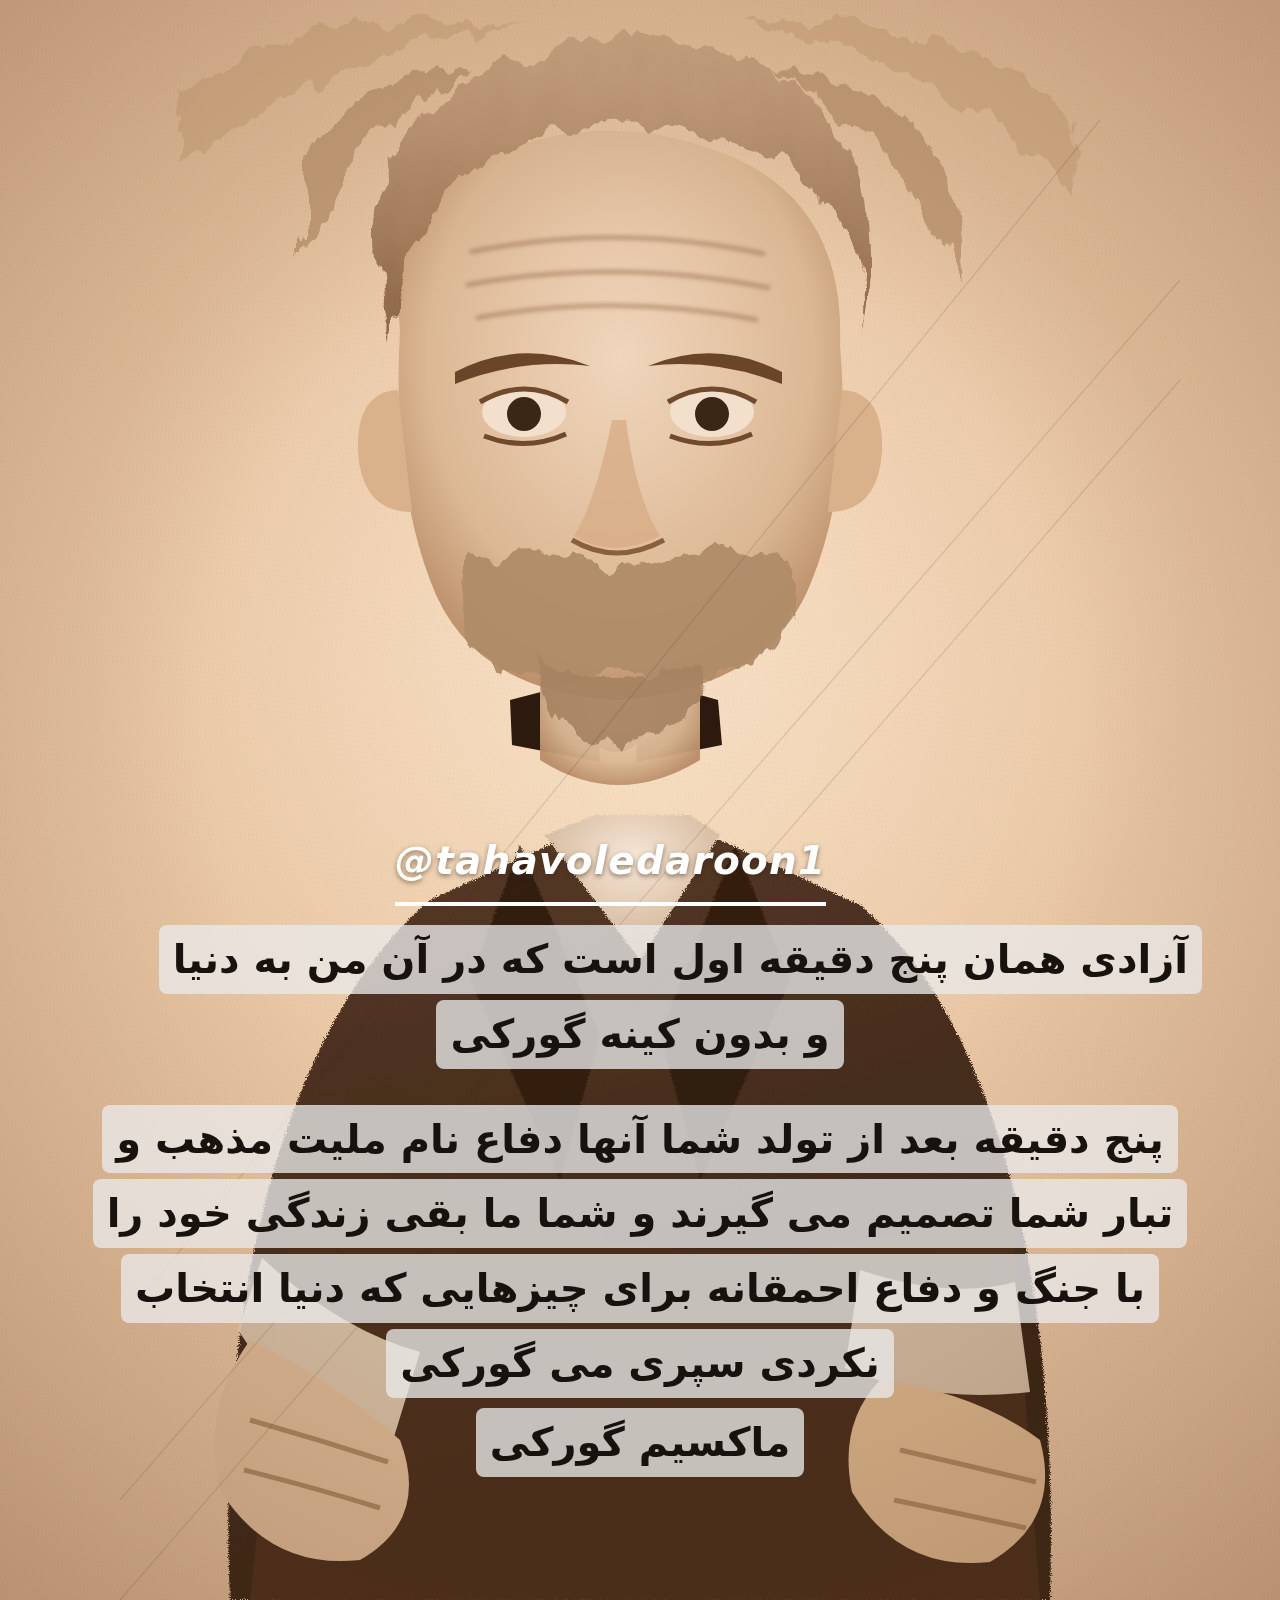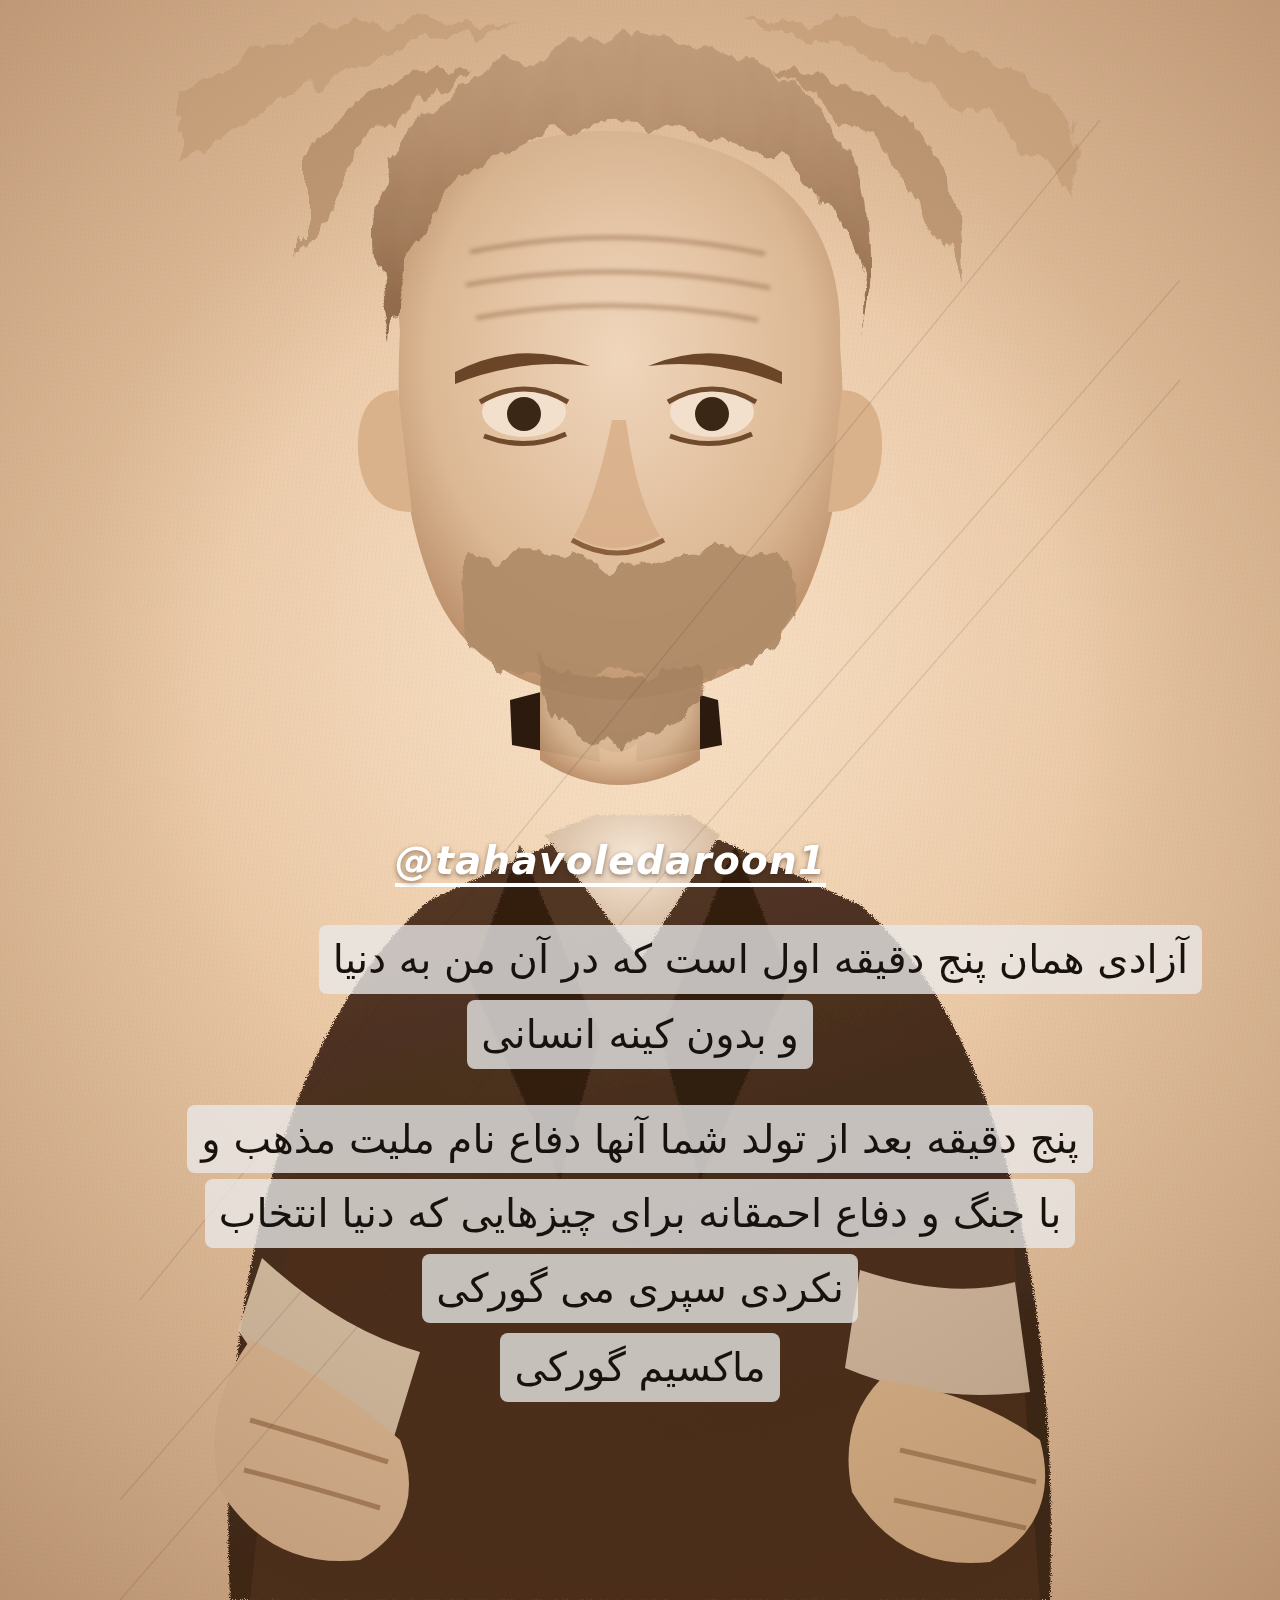--- a/index.html
+++ b/index.html
@@ -53,38 +53,38 @@
     left: 395px;
     top: 838px;
     font-family: "DejaVu Sans", "Liberation Sans", sans-serif;
     font-style: italic;
     font-weight: 700;
     font-size: 39px;
     letter-spacing: 1.2px;
     color: #ffffff;
     text-shadow: 0 2px 5px rgba(60,35,15,.55);
     border-bottom: 4px solid #ffffff;
-    padding-bottom: 0;
+    padding-bottom: 19px;
     direction: ltr;
     white-space: nowrap;
   }
 
   
   .quote-wrap {
     position: absolute;
     left: 78px;
     right: 78px;
     top: 925px;
     direction: rtl;
     text-align: center;
   }
   .qline {
     display: block;
     font-family: "DejaVu Sans", "Liberation Sans", sans-serif;
-    font-weight: 400;
+    font-weight: 700;
     font-size: 40px;
     line-height: 1.52;
     color: #17120e;
     background: rgba(233,233,233,0.78);
     box-shadow: 0 0 0 0 rgba(0,0,0,0);
     border-radius: 8px;
     padding: 4px 14px;
     margin: 0 auto 6px auto;
     width: fit-content;
     max-width: 100%;
@@ -235,27 +235,28 @@
   </div>
 
   <div class="vignette"></div>
 
   <div class="handle">@tahavoledaroon1</div>
 
   <div class="quote-wrap">
 
     <div class="para1">
       <span class="qline">آزادی همان پنج دقیقه اول است که در آن من به دنیا</span>
-      <span class="qline">و بدون کینه انسانی</span>
+      <span class="qline">و بدون کینه گورکی</span>
     </div>
 
     <div class="block-gap"></div>
 
     <div class="para2">
       <span class="qline">پنج دقیقه بعد از تولد شما آنها دفاع نام ملیت مذهب و</span>
+      <span class="qline">تبار شما تصمیم می گیرند و شما ما بقی زندگی خود را</span>
       <span class="qline">با جنگ و دفاع احمقانه برای چیزهایی که دنیا انتخاب</span>
       <span class="qline">نکردی سپری می گورکی</span>
     </div>
 
     <span class="qline author">ماکسیم گورکی</span>
   </div>
 
 </div>
 
 </body></html>

